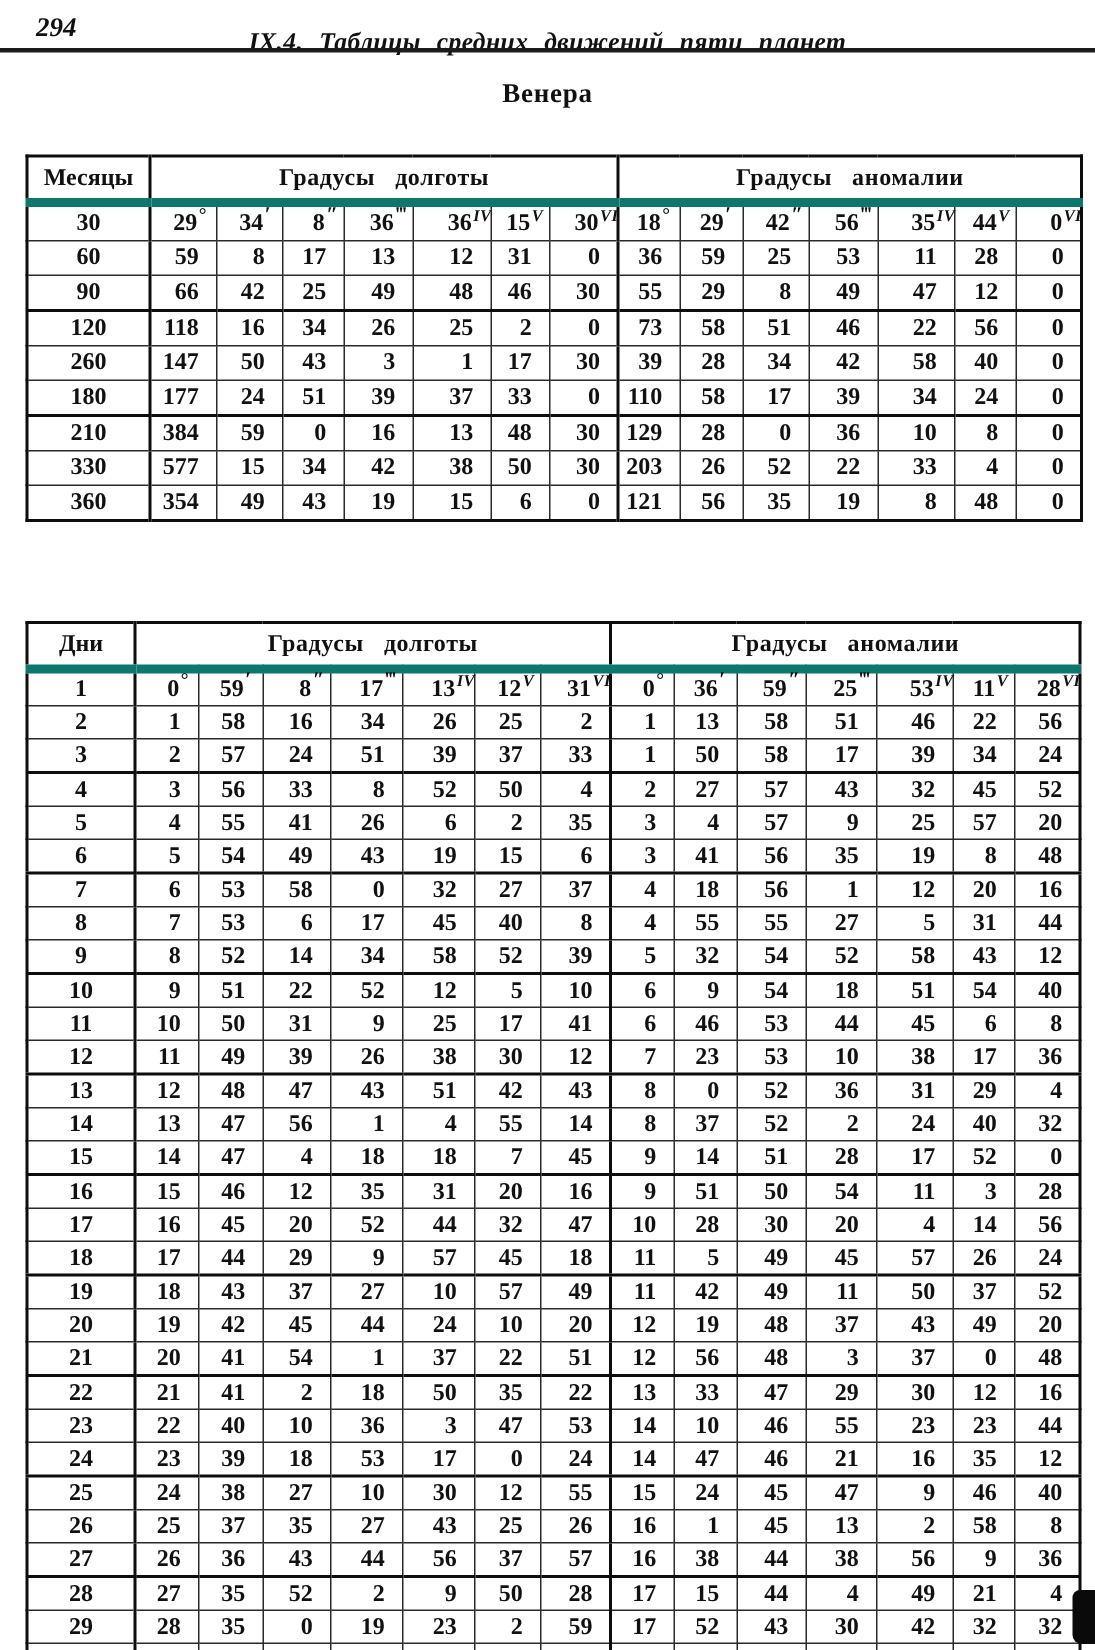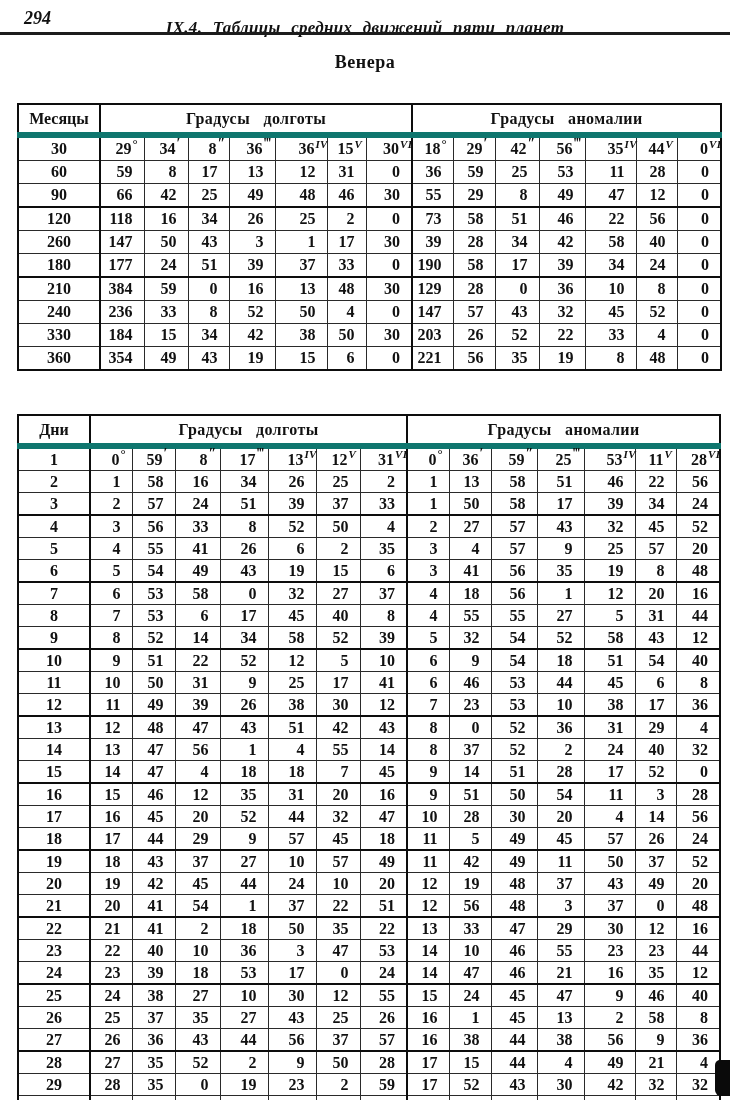--- a/index.html
+++ b/index.html
@@ -166,21 +166,21 @@
       </tr>
       <tr class="grp">
         <td class="lbl">180</td>
         <td class="num">177</td>
         <td class="num">24</td>
         <td class="num">51</td>
         <td class="num">39</td>
         <td class="num">37</td>
         <td class="num">33</td>
         <td class="num">0</td>
-        <td class="num sep">190</td>
+        <td class="num sep">110</td>
         <td class="num">58</td>
         <td class="num">17</td>
         <td class="num">39</td>
         <td class="num">34</td>
         <td class="num">24</td>
         <td class="num">0</td>
       </tr>
       <tr>
         <td class="lbl">210</td>
         <td class="num">384</td>
@@ -192,39 +192,22 @@
         <td class="num">30</td>
         <td class="num sep">129</td>
         <td class="num">28</td>
         <td class="num">0</td>
         <td class="num">36</td>
         <td class="num">10</td>
         <td class="num">8</td>
         <td class="num">0</td>
       </tr>
       <tr>
-        <td class="lbl">240</td>
-        <td class="num">236</td>
-        <td class="num">33</td>
-        <td class="num">8</td>
-        <td class="num">52</td>
-        <td class="num">50</td>
-        <td class="num">4</td>
-        <td class="num">0</td>
-        <td class="num sep">147</td>
-        <td class="num">57</td>
-        <td class="num">43</td>
-        <td class="num">32</td>
-        <td class="num">45</td>
-        <td class="num">52</td>
-        <td class="num">0</td>
-      </tr>
-      <tr>
         <td class="lbl">330</td>
-        <td class="num">184</td>
+        <td class="num">577</td>
         <td class="num">15</td>
         <td class="num">34</td>
         <td class="num">42</td>
         <td class="num">38</td>
         <td class="num">50</td>
         <td class="num">30</td>
         <td class="num sep">203</td>
         <td class="num">26</td>
         <td class="num">52</td>
         <td class="num">22</td>
@@ -234,21 +217,21 @@
       </tr>
       <tr>
         <td class="lbl">360</td>
         <td class="num">354</td>
         <td class="num">49</td>
         <td class="num">43</td>
         <td class="num">19</td>
         <td class="num">15</td>
         <td class="num">6</td>
         <td class="num">0</td>
-        <td class="num sep">221</td>
+        <td class="num sep">121</td>
         <td class="num">56</td>
         <td class="num">35</td>
         <td class="num">19</td>
         <td class="num">8</td>
         <td class="num">48</td>
         <td class="num">0</td>
       </tr>
     </tbody>
 </table>
 

